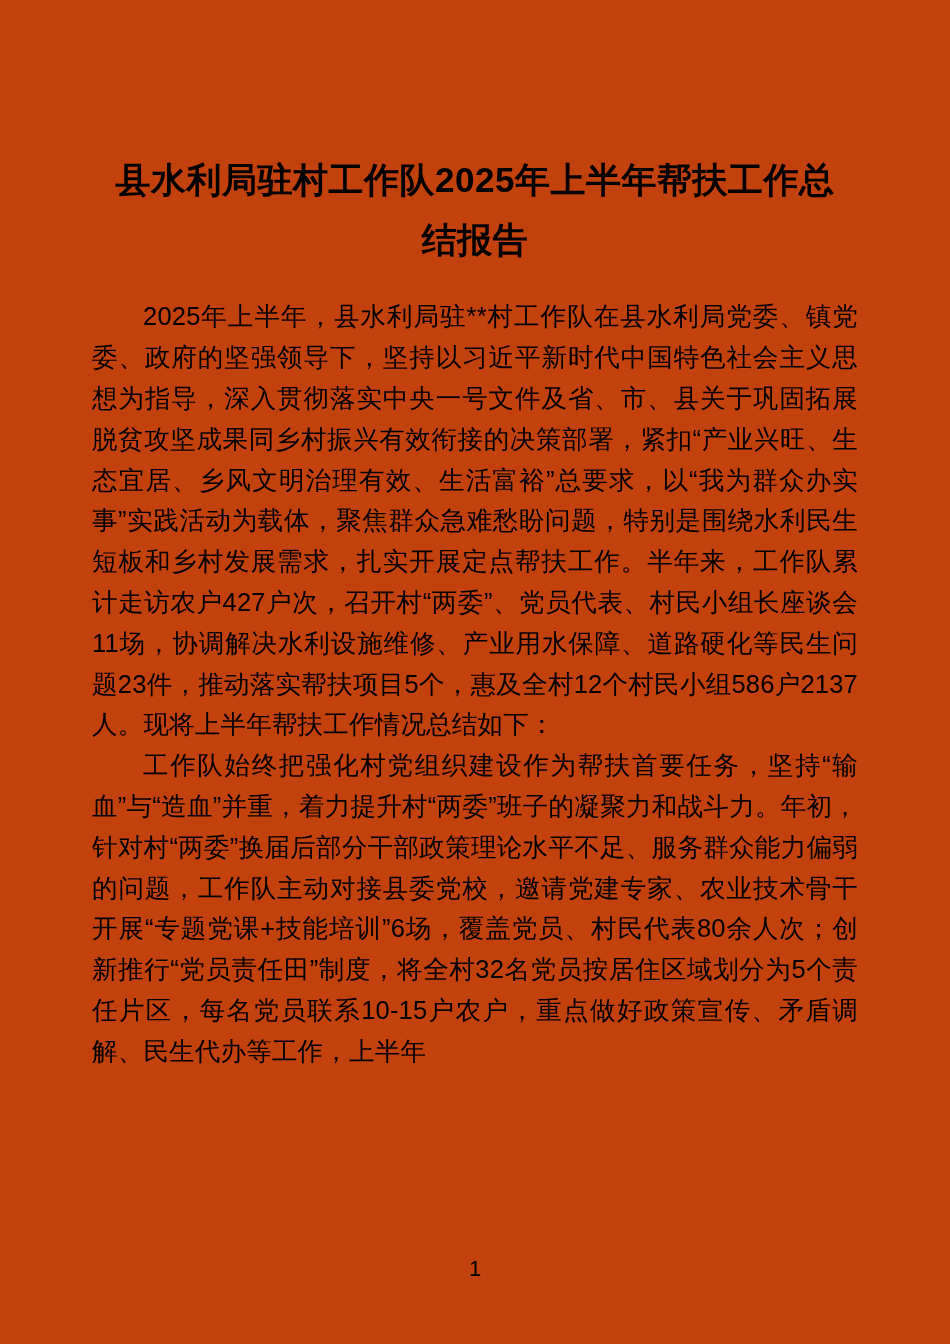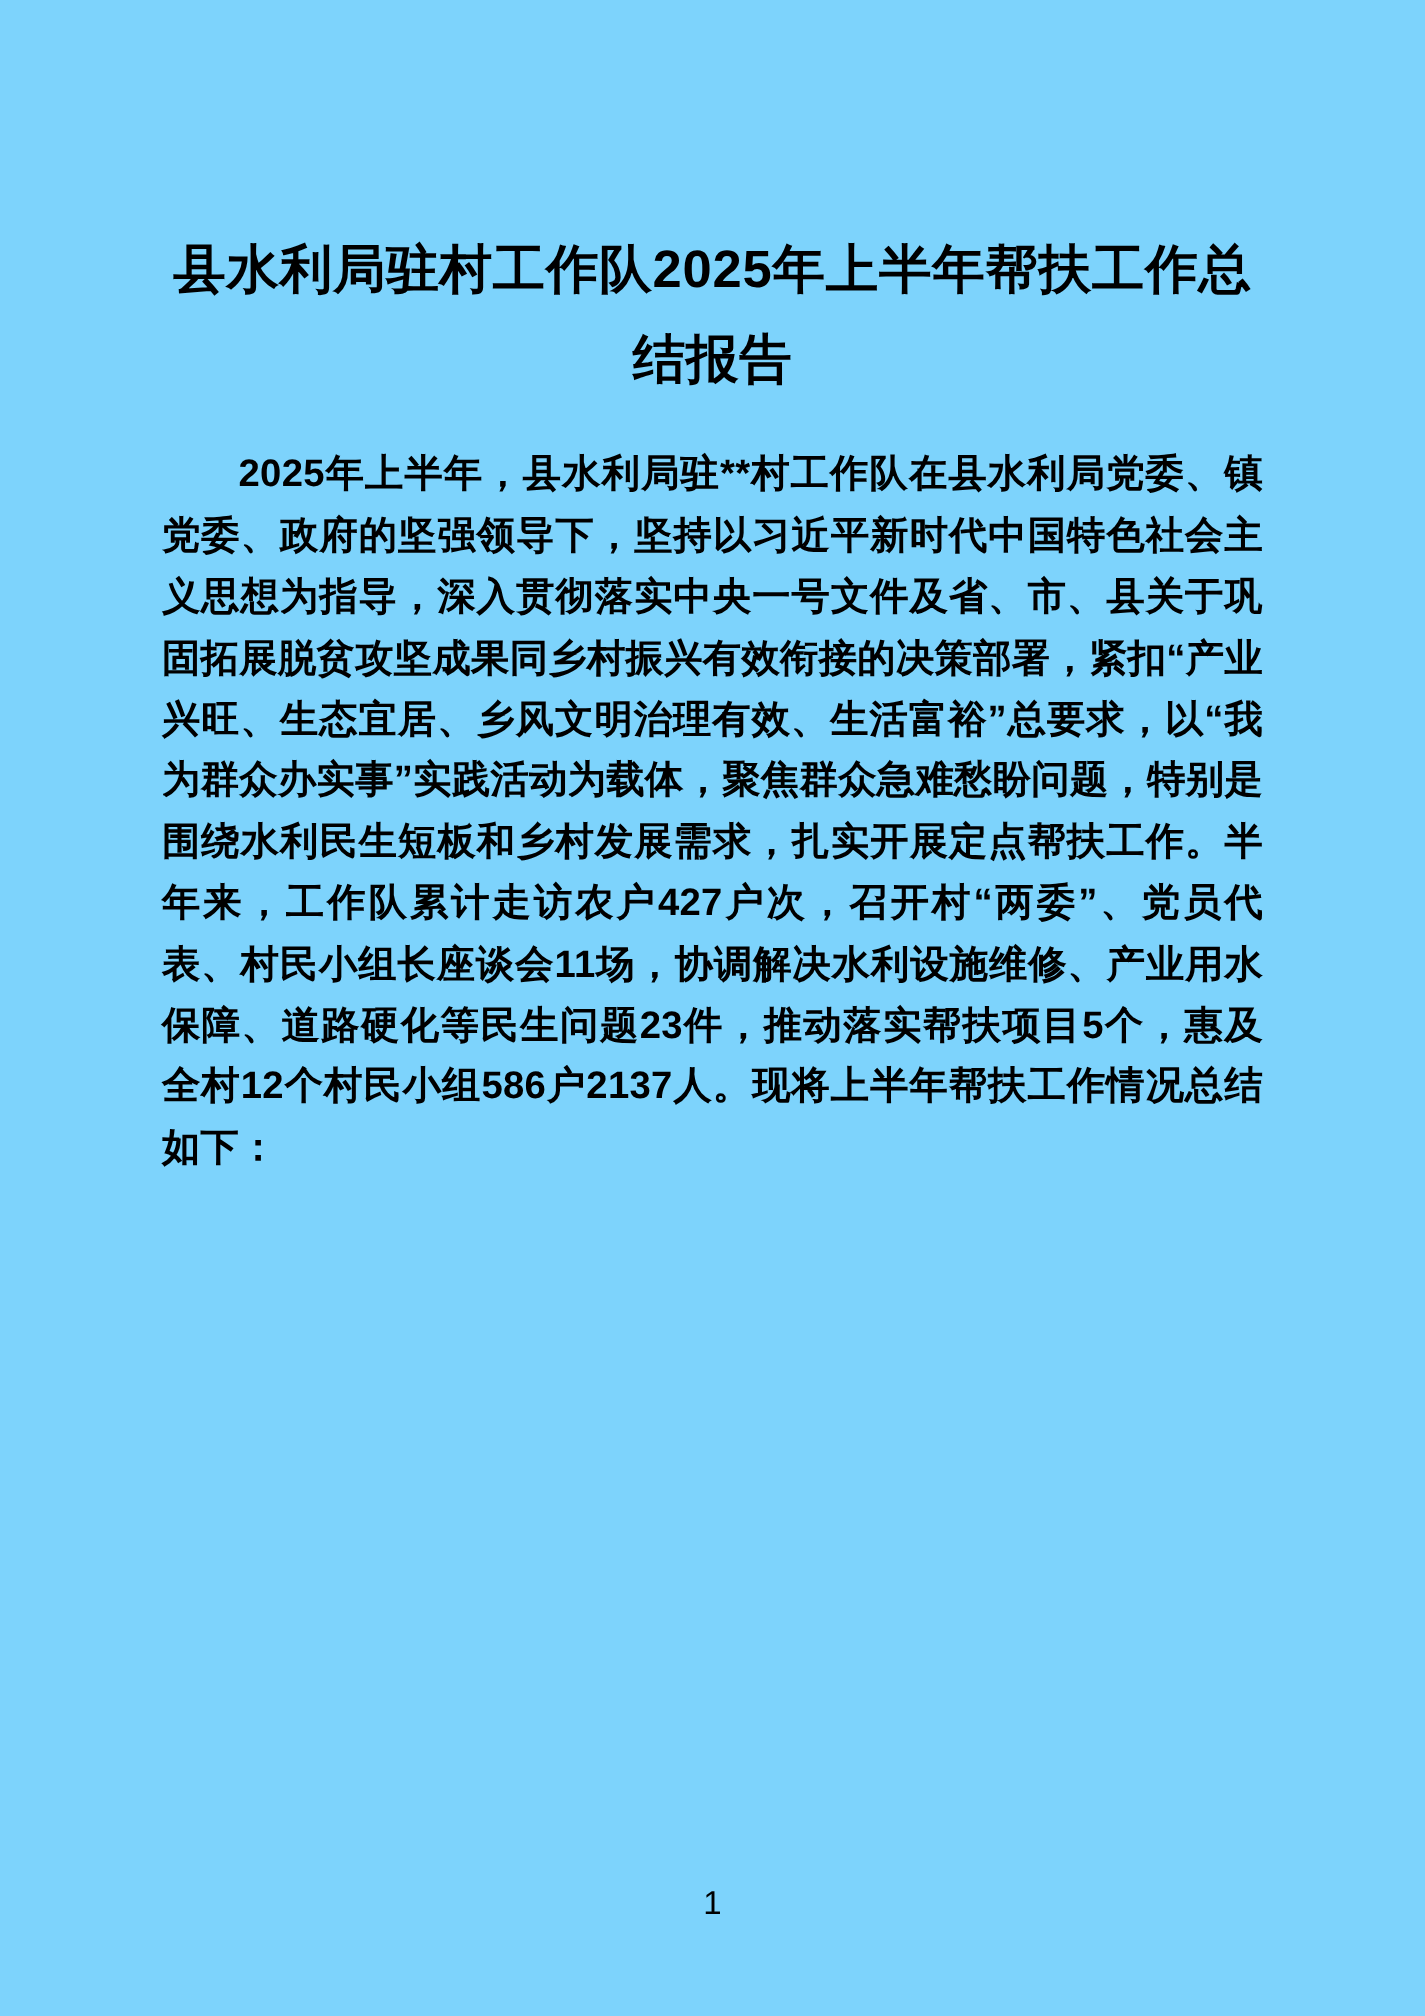--- a/index.html
+++ b/index.html
@@ -14,59 +14,59 @@
     color: #000000;
     position: relative;
     overflow: hidden;
   }
   .page {
     width: 950px;
     height: 1344px;
     box-sizing: border-box;
     padding: 150px 92px 40px 92px;
     position: relative;
-    background: #7dd3fc;
+    background: #c2410c;
   }
   .doc-title {
     font-size: 35px;
     font-weight: bold;
     line-height: 1.72;
     text-align: center;
     letter-spacing: 0.5px;
     margin: 0 0 26px 0;
     padding: 0 18px;
   }
   .body-text {
     font-size: 25.5px;
     line-height: 1.60;
     text-align: justify;
     text-justify: inter-ideograph;
     margin: 0;
     letter-spacing: 0.2px;
   }
   .body-text p {
-    margin: 16px;
+    margin: 0;
     text-indent: 2em;
-    font-weight: bold;
   }
   .page-number {
     position: absolute;
     bottom: 62px;
     left: 0;
     width: 950px;
     text-align: center;
     font-size: 22px;
   }
 </style>
 </head>
 <body>
 
 <div class="page">
 
   <h1 class="doc-title">县水利局驻村工作队2025年上半年帮扶工作总结报告</h1>
 
   <div class="body-text">
     <p>2025年上半年，县水利局驻**村工作队在县水利局党委、镇党委、政府的坚强领导下，坚持以习近平新时代中国特色社会主义思想为指导，深入贯彻落实中央一号文件及省、市、县关于巩固拓展脱贫攻坚成果同乡村振兴有效衔接的决策部署，紧扣“产业兴旺、生态宜居、乡风文明治理有效、生活富裕”总要求，以“我为群众办实事”实践活动为载体，聚焦群众急难愁盼问题，特别是围绕水利民生短板和乡村发展需求，扎实开展定点帮扶工作。半年来，工作队累计走访农户427户次，召开村“两委”、党员代表、村民小组长座谈会11场，协调解决水利设施维修、产业用水保障、道路硬化等民生问题23件，推动落实帮扶项目5个，惠及全村12个村民小组586户2137人。现将上半年帮扶工作情况总结如下：</p>
+    <p>工作队始终把强化村党组织建设作为帮扶首要任务，坚持“输血”与“造血”并重，着力提升村“两委”班子的凝聚力和战斗力。年初，针对村“两委”换届后部分干部政策理论水平不足、服务群众能力偏弱的问题，工作队主动对接县委党校，邀请党建专家、农业技术骨干开展“专题党课+技能培训”6场，覆盖党员、村民代表80余人次；创新推行“党员责任田”制度，将全村32名党员按居住区域划分为5个责任片区，每名党员联系10-15户农户，重点做好政策宣传、矛盾调解、民生代办等工作，上半年</p>
   </div>
 
   <div class="page-number">1</div>
 
 </div>
 
 </body></html>

